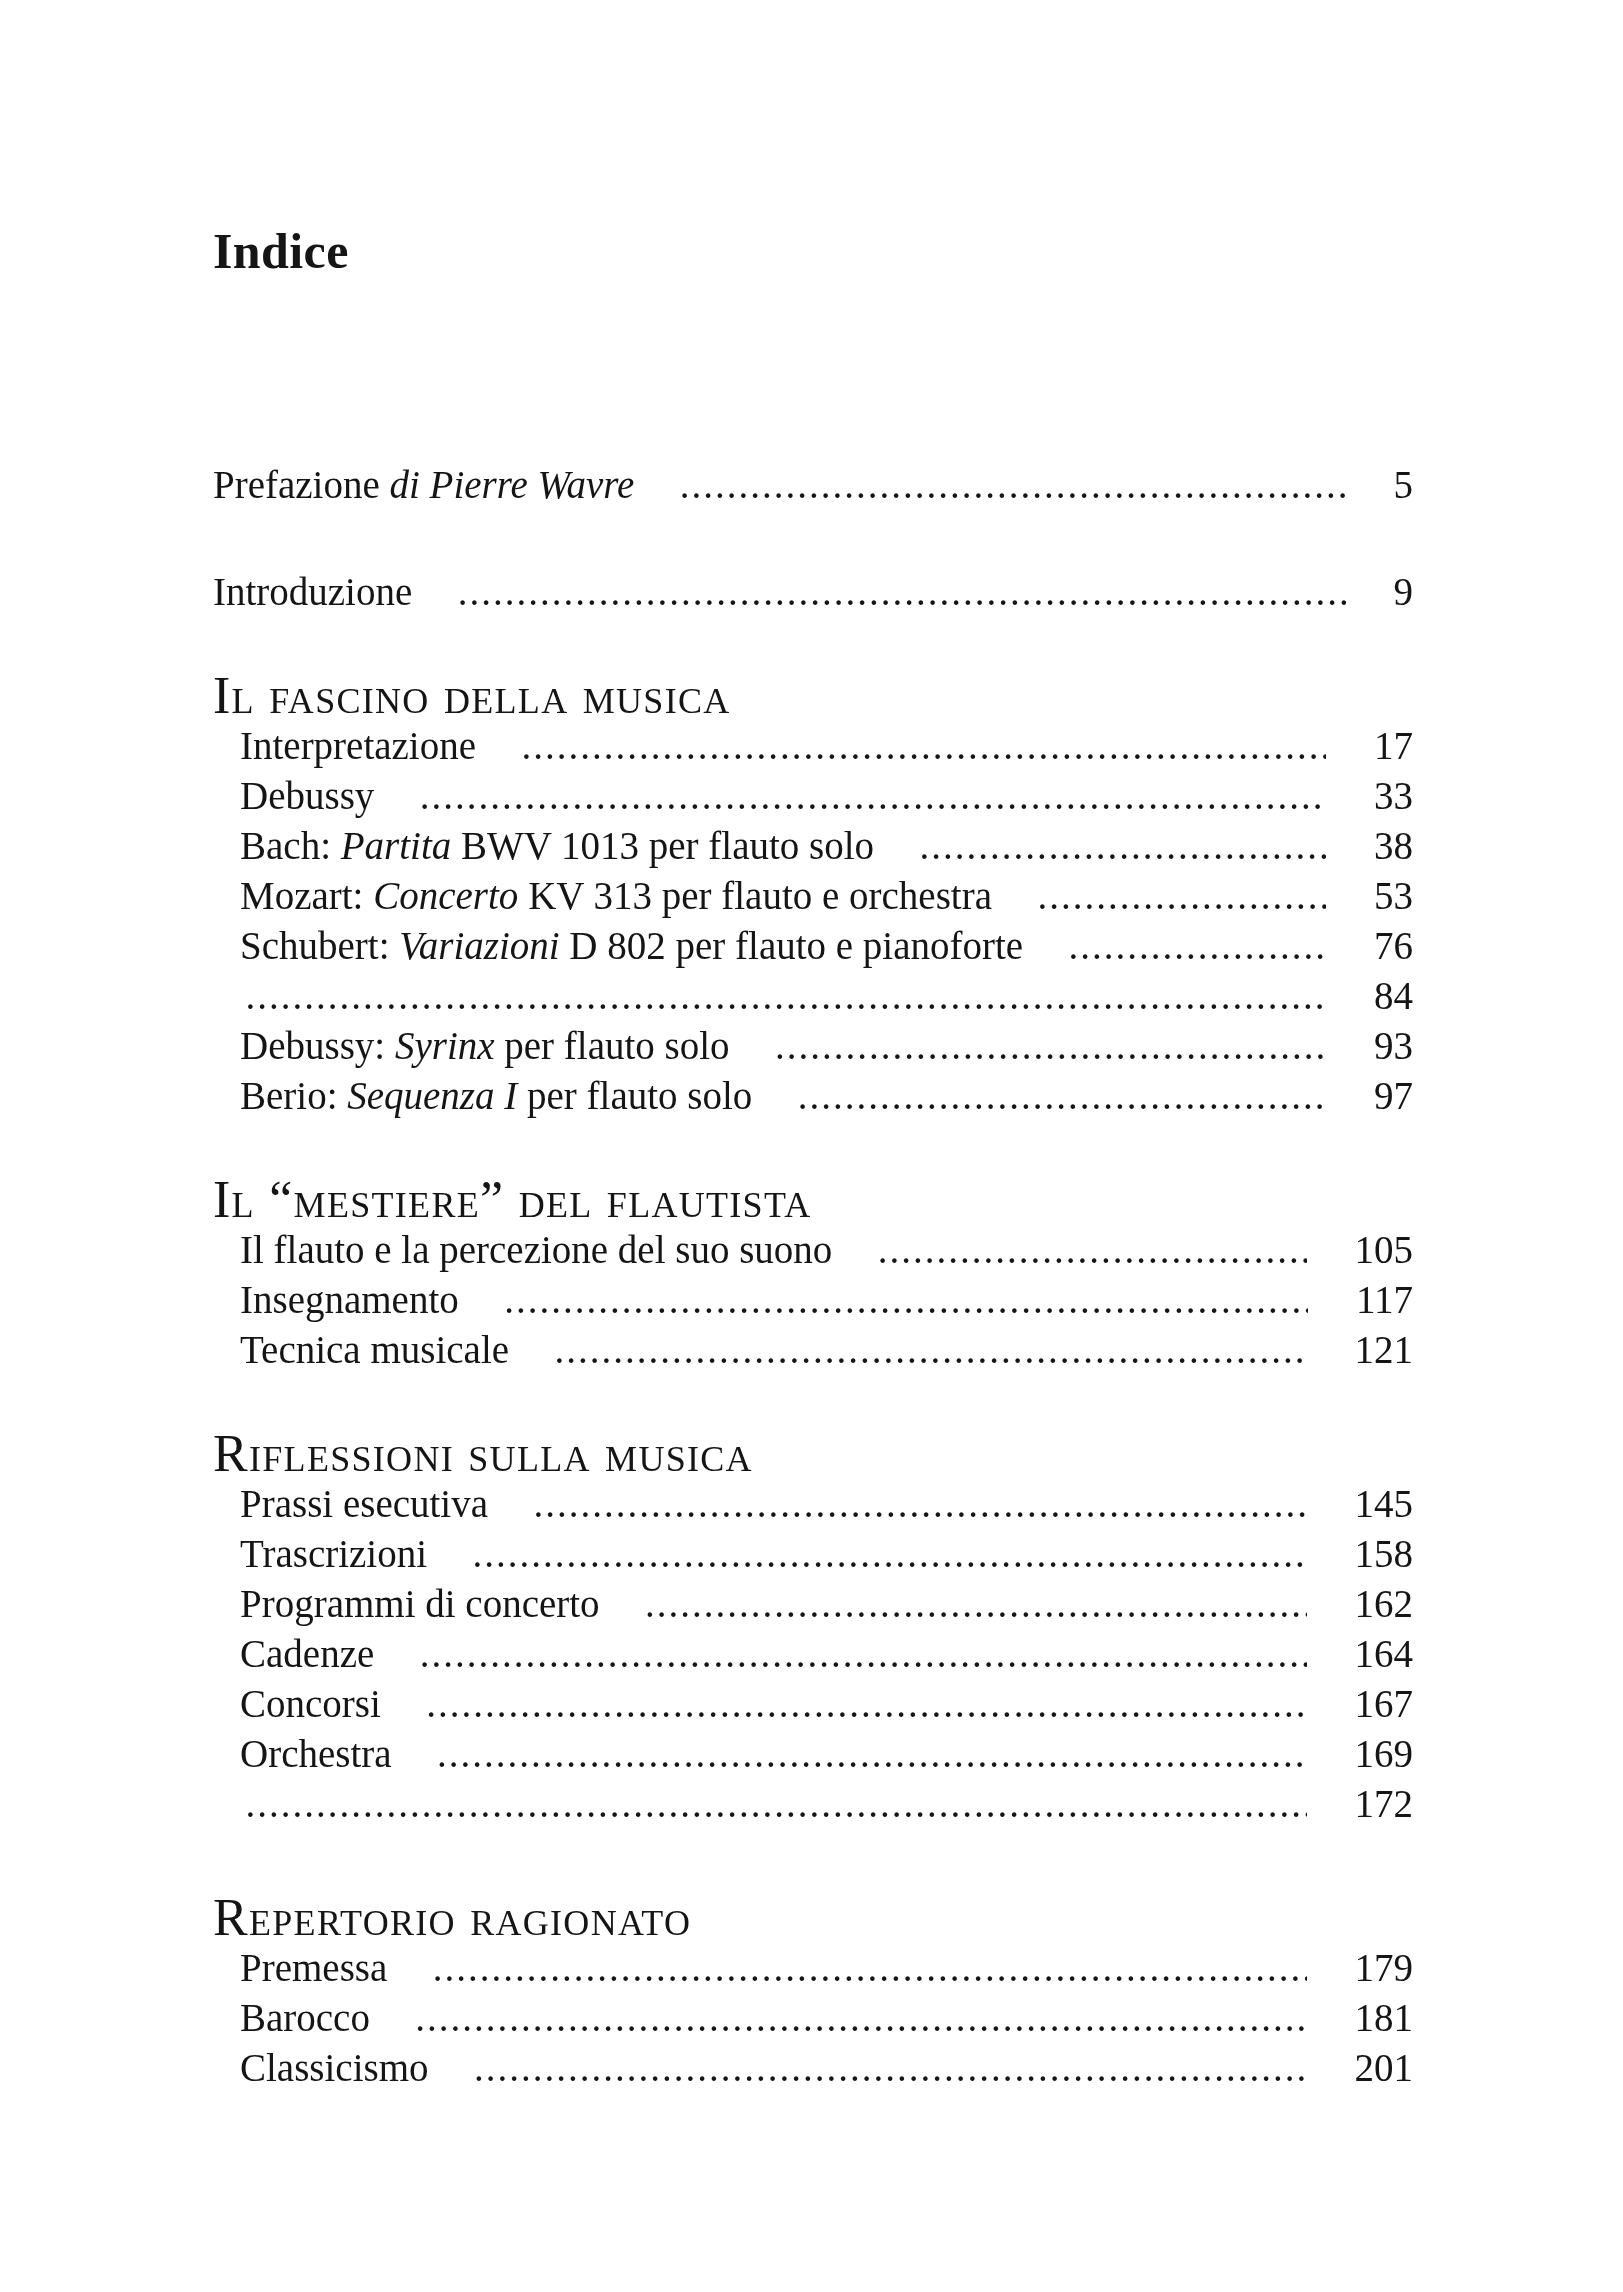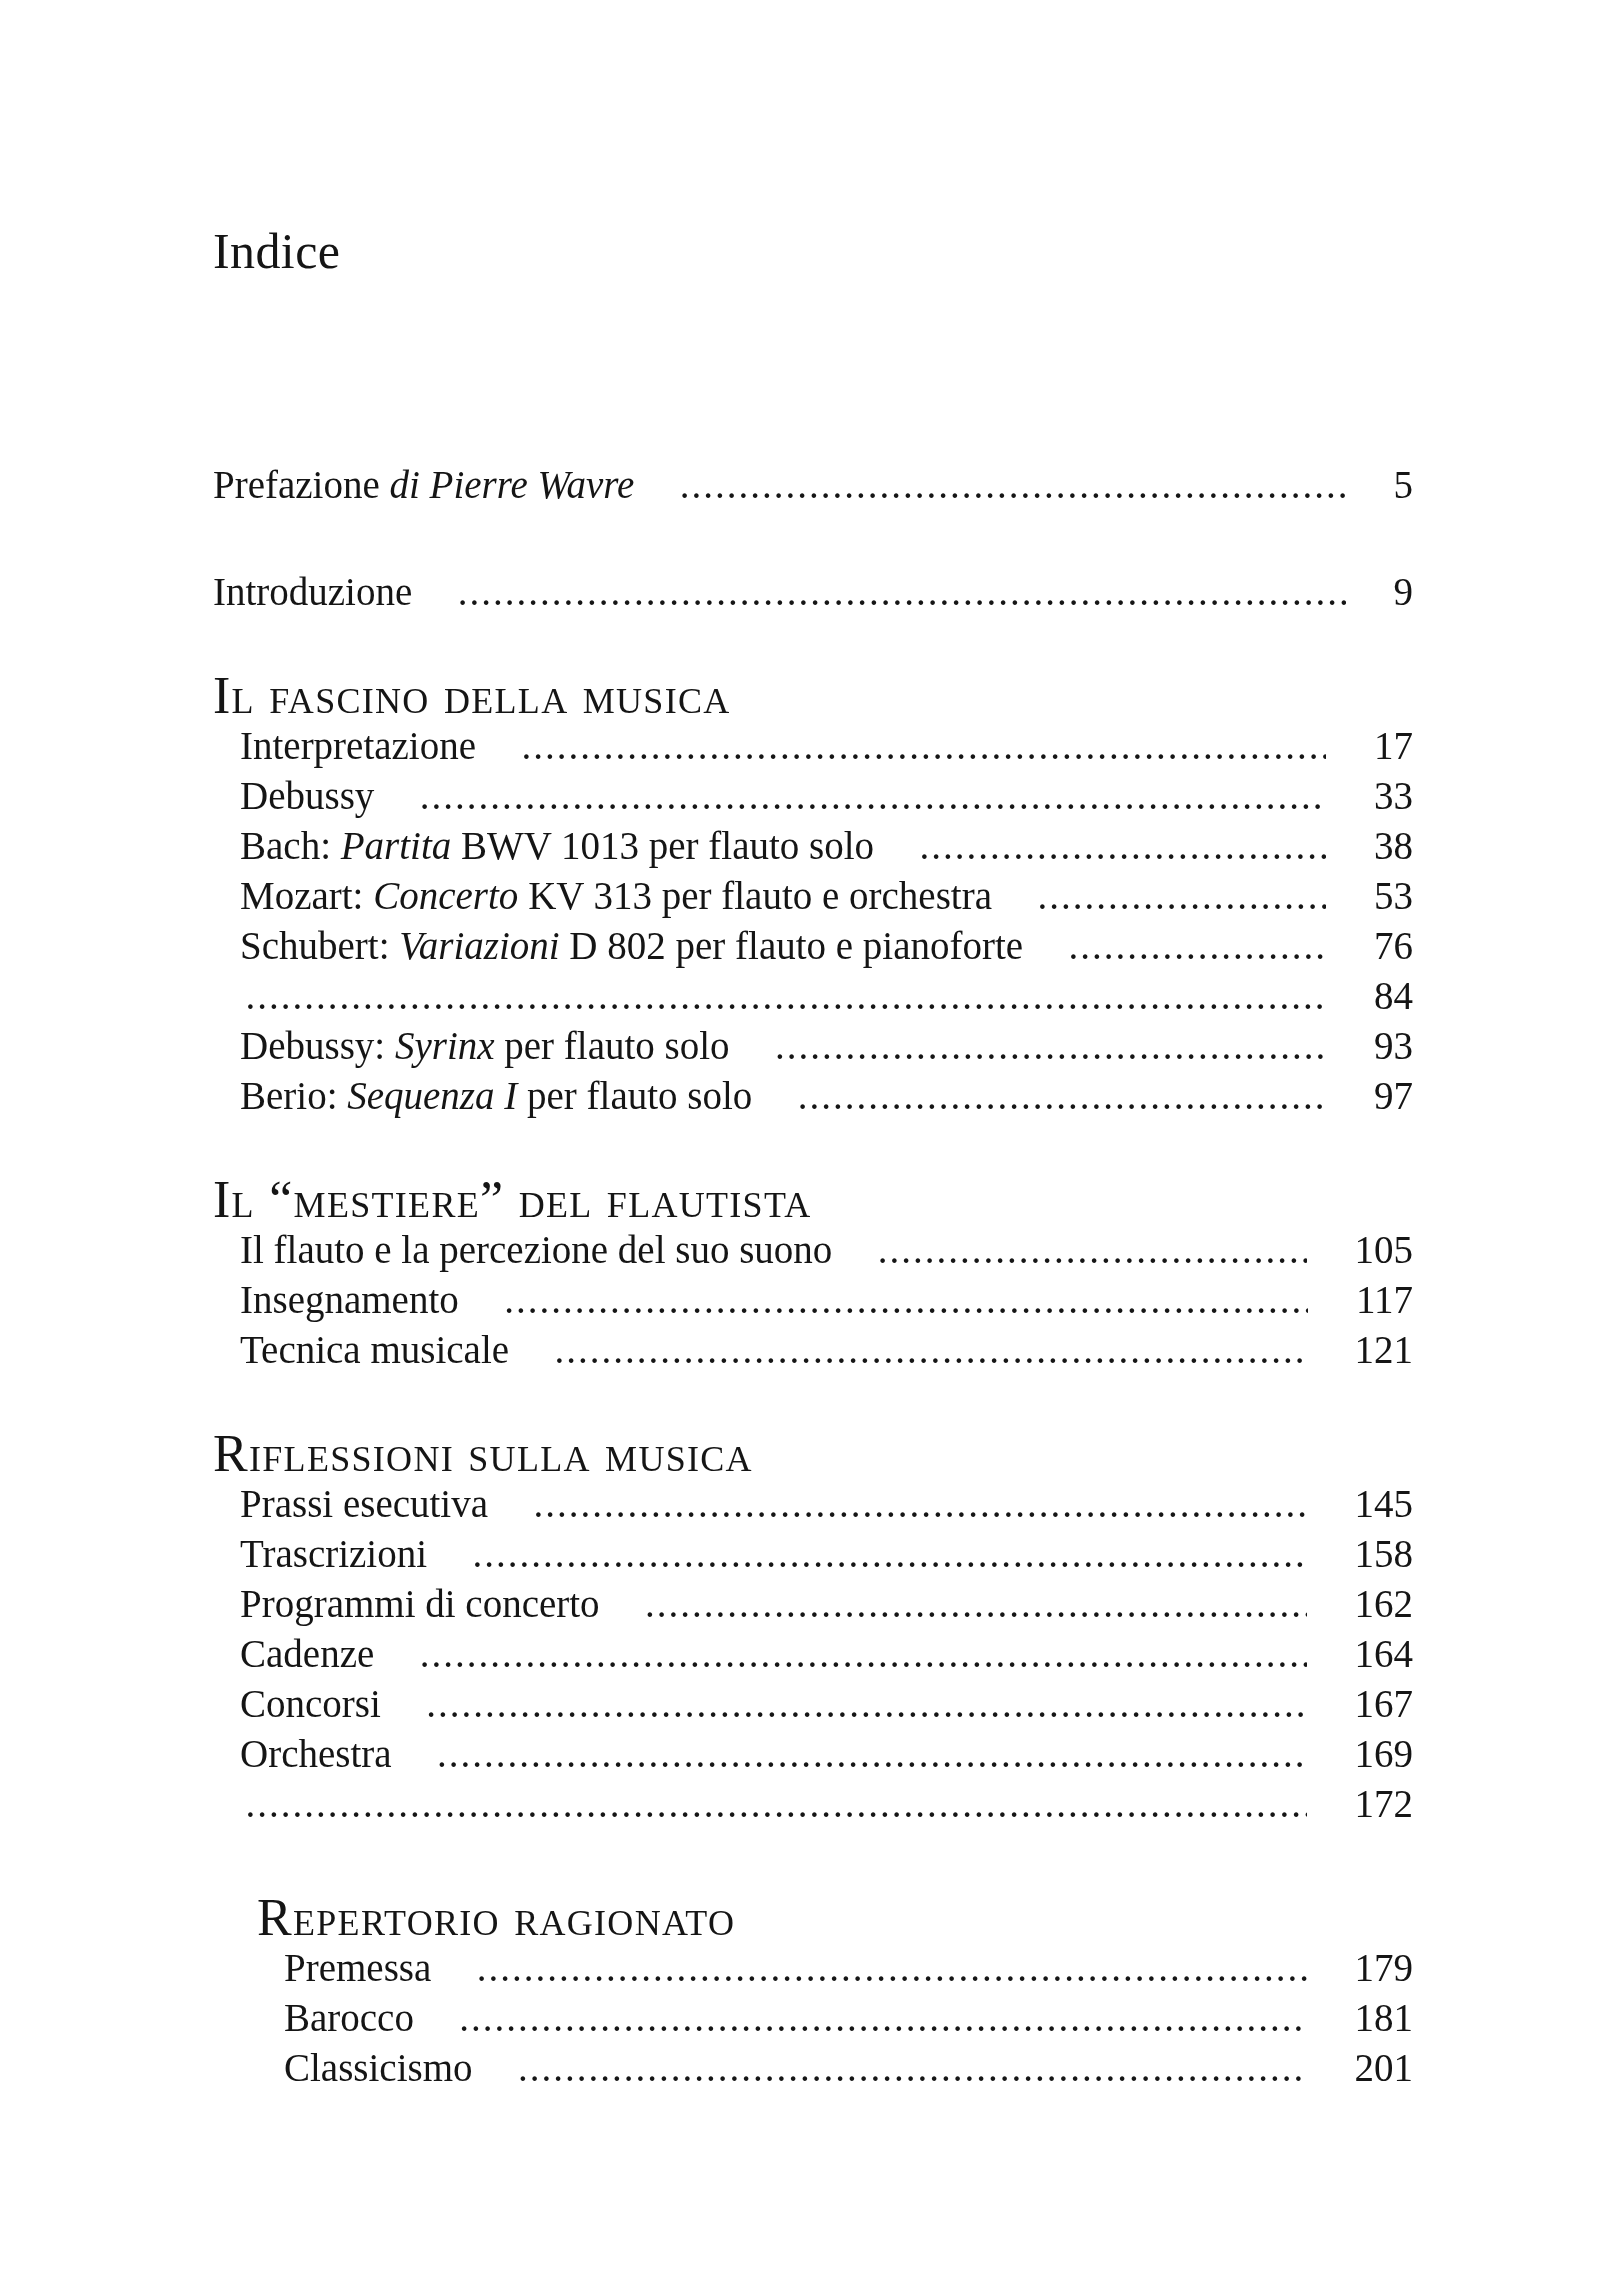--- a/index.html
+++ b/index.html
@@ -5,28 +5,28 @@
   * { margin:0; padding:0; box-sizing:border-box; }
   html, body { background:#ffffff; }
   body {
     width:1624px; height:2293px; overflow:hidden;
     font-family:"Liberation Serif","DejaVu Serif",serif;
     color:#151515;
     -webkit-font-smoothing:antialiased;
   }
   .page { padding:226px 211px 0 213px; }
   h1.doc-title {
-    font-size:50px; line-height:50px; font-weight:normal;
+    font-size:50px; line-height:50px; font-weight:bold;
     letter-spacing:0.4px;
   }
   main.toc { display:block; }
   main.toc > section.group { margin-top:54px; }
   main.toc > section.group:nth-child(1) { margin-top:184px; }
   main.toc > section.group:nth-child(2) { margin-top:57px; }
-  main.toc > section.group:nth-child(6) { margin-top:64px;margin-left:44px; }
+  main.toc > section.group:nth-child(6) { margin-top:64px; }
   .group-header {
     font-size:52px; line-height:50px; font-weight:normal;
     font-variant:small-caps; letter-spacing:1.3px;
   }
   .row {
     display:flex; align-items:flex-start;
     font-size:39px; line-height:50px;gap:40px;
   }
   .with-header .row { padding-left:27px; }
   .title { white-space:nowrap; }

